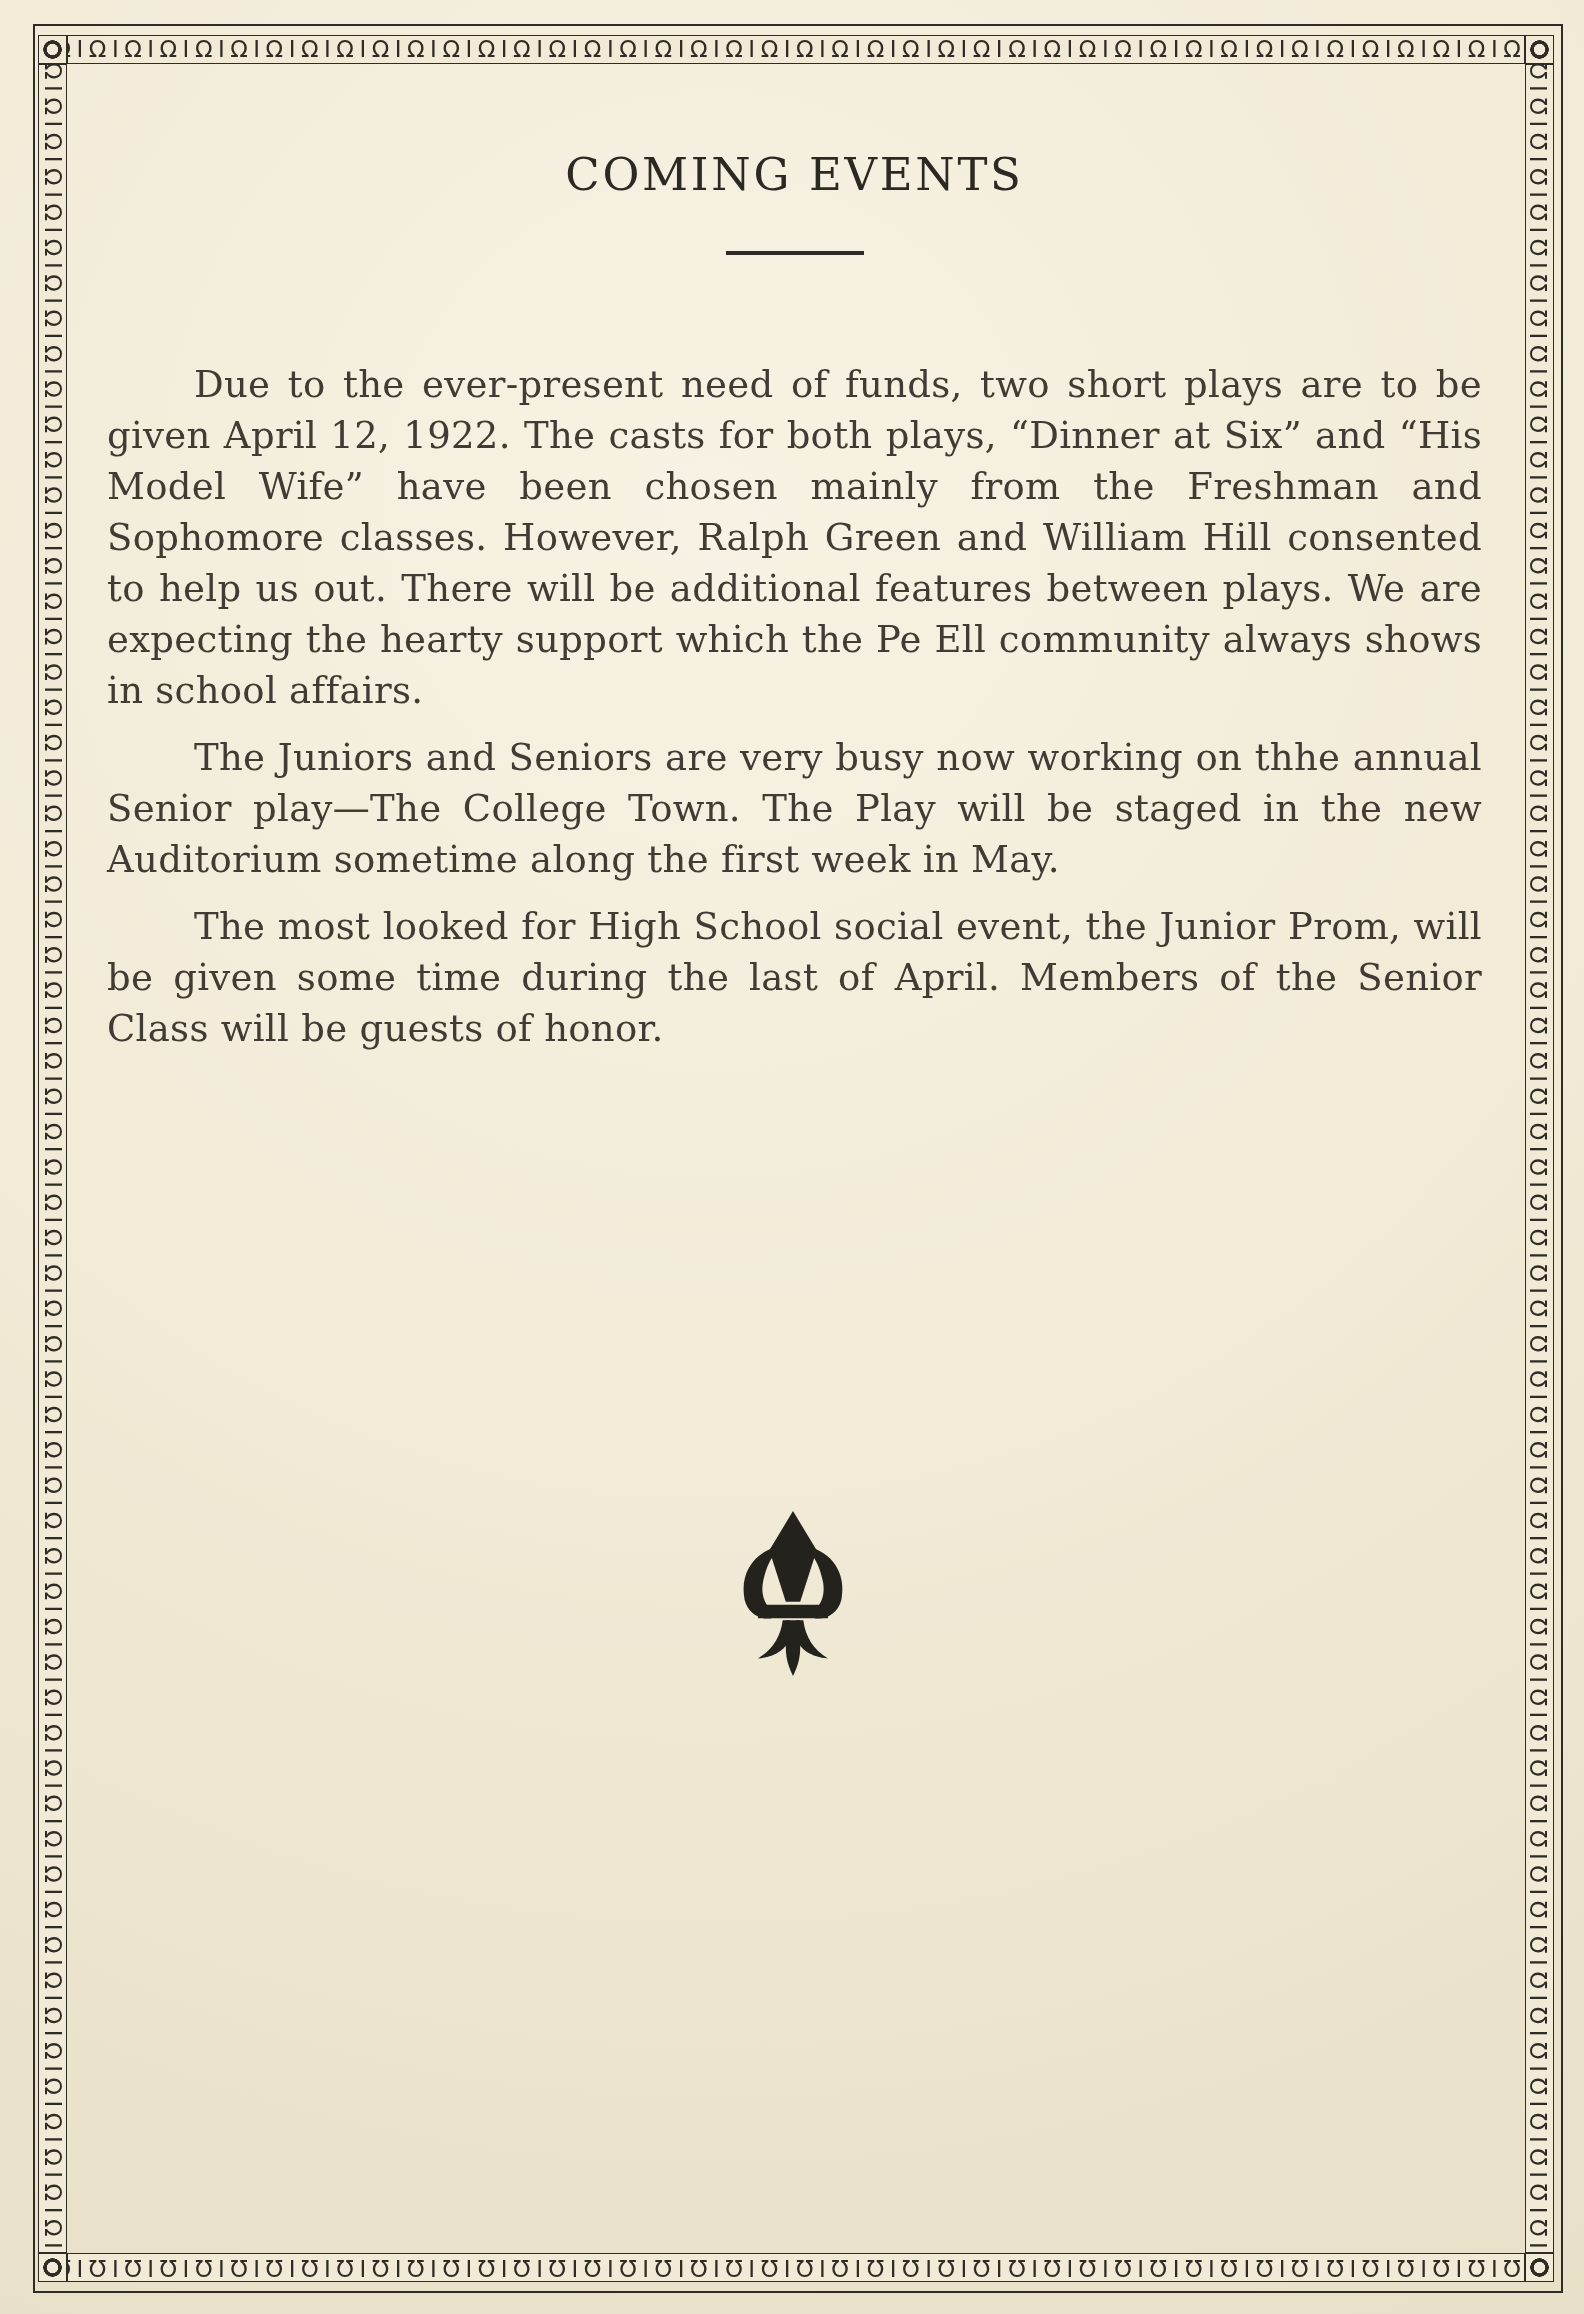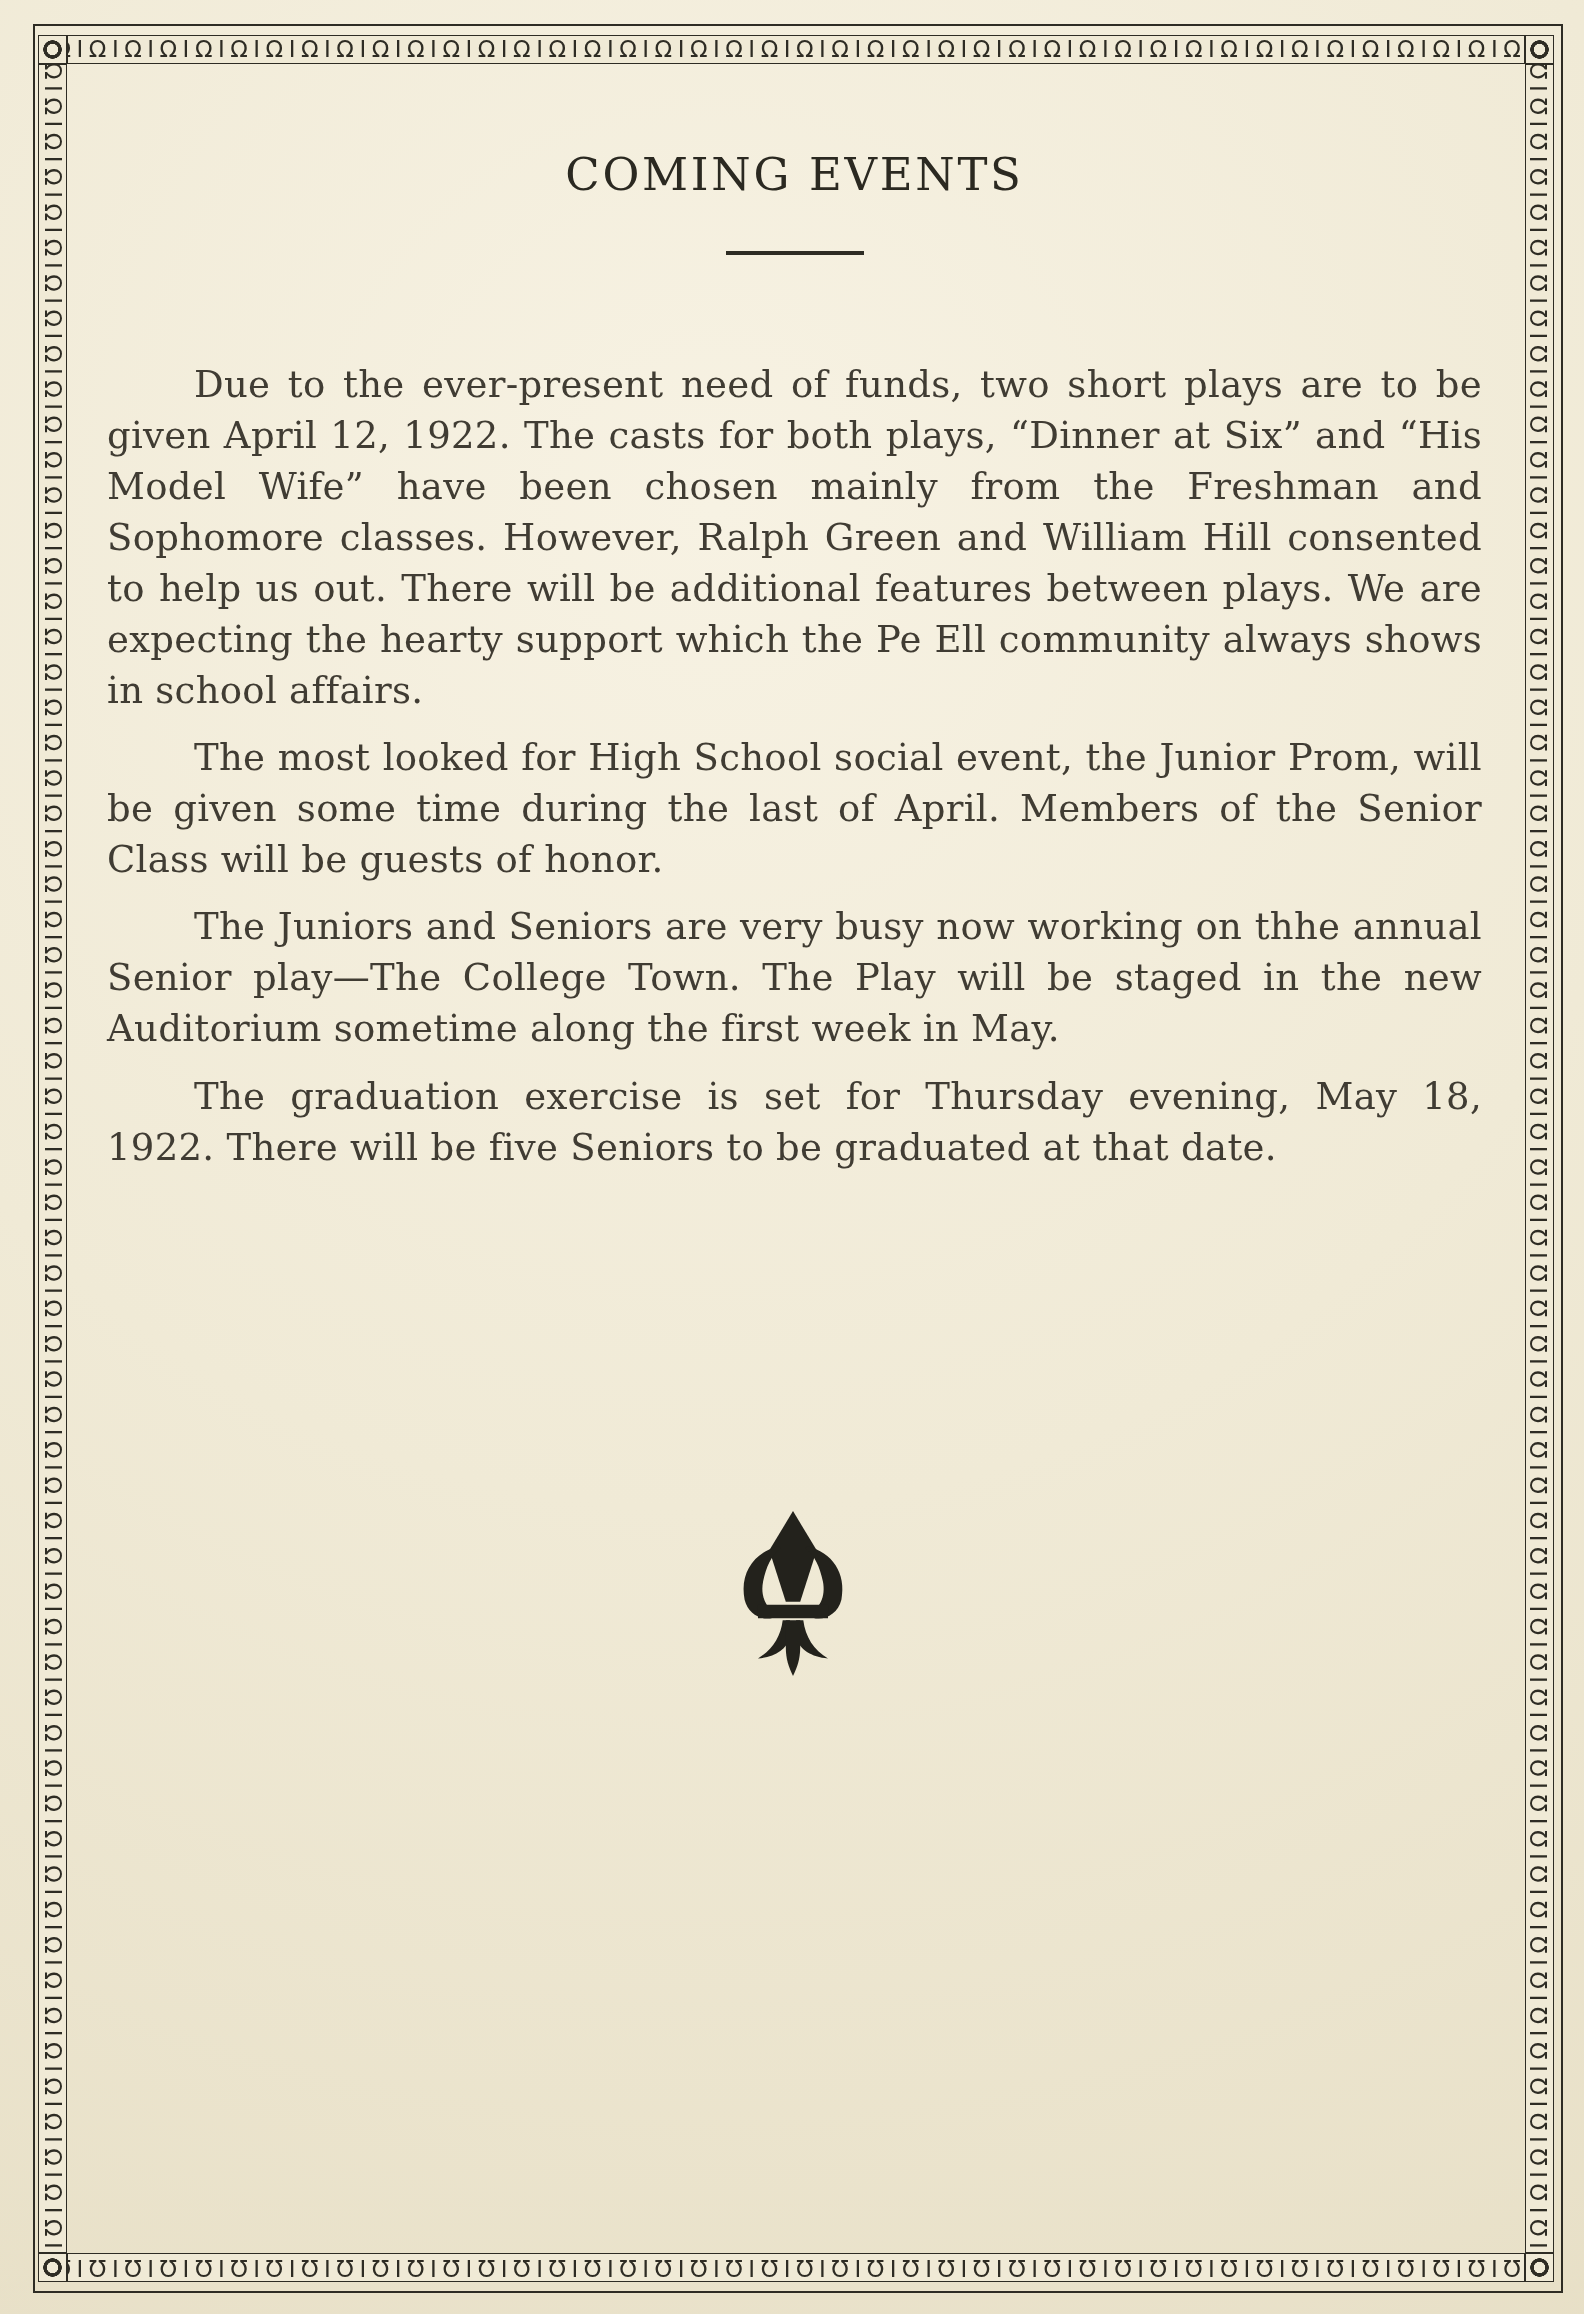--- a/index.html
+++ b/index.html
@@ -105,23 +105,22 @@
   <div class="corner corner-tl"></div>
   <div class="corner corner-tr"></div>
   <div class="corner corner-bl"></div>
   <div class="corner corner-br"></div>
 
   <div class="content">
     <h1 class="title">COMING EVENTS</h1>
     <div class="divider"></div>
     <div class="paragraphs">
       <p>Due to the ever-present need of funds, two short plays are to be given April 12, 1922. The casts for both plays, “Dinner at Six” and “His Model Wife” have been chosen mainly from the Freshman and Sophomore classes. However, Ralph Green and William Hill consented to help us out. There will be additional features between plays. We are expecting the hearty support which the Pe Ell community always shows in school affairs.</p>
+      <p>The Juniors and Seniors are very busy now working on thhe annual Senior play—The College Town. The Play will be staged in the new Auditorium sometime along the first week in May.</p>
       <p>The most looked for High School social event, the Junior Prom, will be given some time during the last of April. Members of the Senior Class will be guests of honor.</p>
-      <p>The Juniors and Seniors are very busy now working on thhe annual Senior play—The College Town. The Play will be staged in the new Auditorium sometime along the first week in May.</p>
-      <p>The graduation exercise is set for Thursday evening, May 18, 1922. There will be five Seniors to be graduated at that date.</p>
     </div>
   </div>
 
   <svg class="fleur" viewBox="0 0 120 168" xmlns="http://www.w3.org/2000/svg" aria-hidden="true">
 
     <path d="M60 4 L83 42 L67 92 L53 92 L37 42 Z"></path>
 
     <path d="M46 38 C22 44 8 64 13 90 C17 106 34 113 46 105 C34 99 28 87 31 72 C34 58 39 47 48 40 Z"></path>
 
     <path d="M74 38 C98 44 112 64 107 90 C103 106 86 113 74 105 C86 99 92 87 89 72 C86 58 81 47 72 40 Z"></path>

